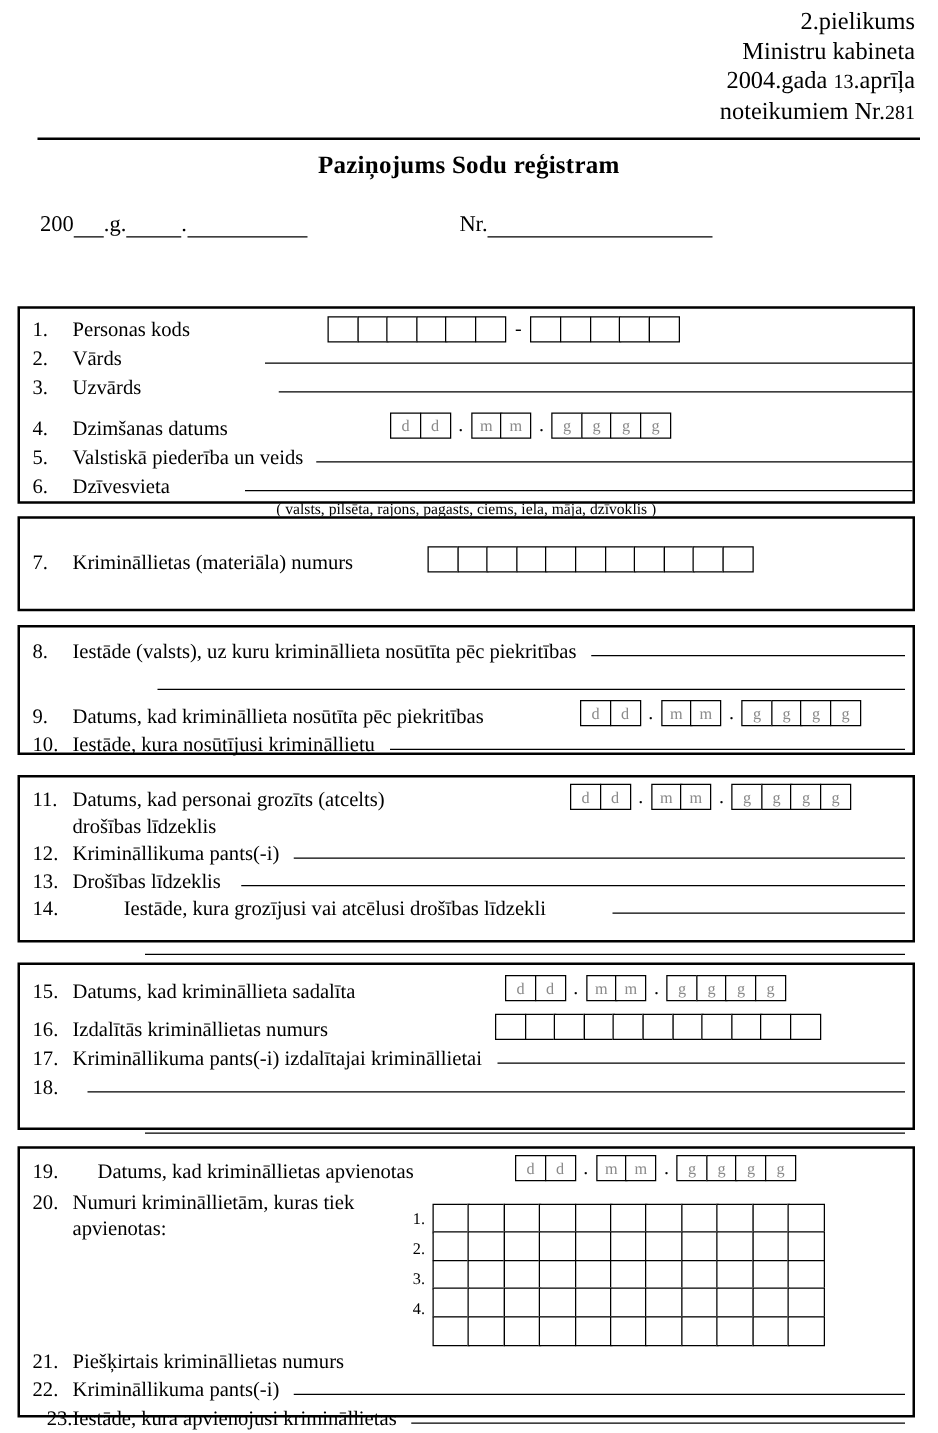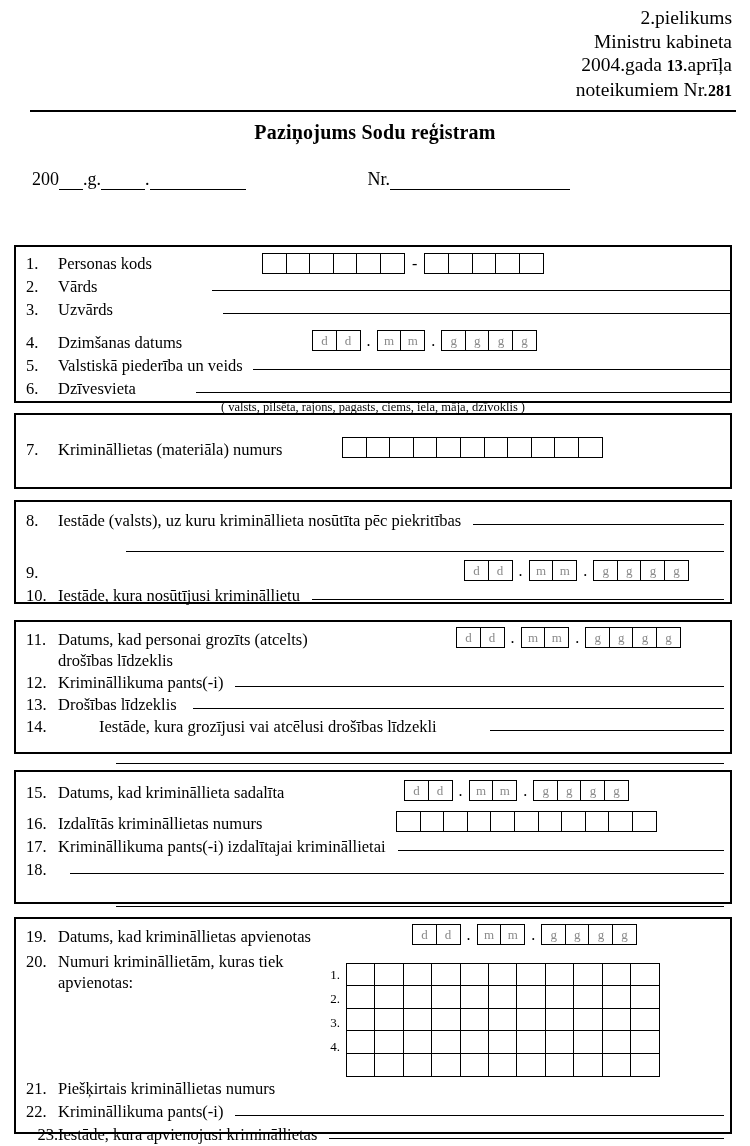--- a/index.html
+++ b/index.html
@@ -20,21 +20,21 @@
   .page { width: 750px; height: 1146px; position: relative; }
 
   
   .doc-header {
     text-align: right;
     padding: 6px 18px 0 0;
     font-size: 19.5px;
     line-height: 23.5px;
   }
   .doc-header div { white-space: nowrap; }
-  .small-num { font-size: 16px; font-weight: bold; }
+  .small-num { font-size: 16px; }
 
   
   .top-rule {
     margin: 8px 14px 0 30px;
     border-top: 2px solid #000;
   }
   .rule-caption {
     text-align: center;
     font-size: 14px;
     margin-top: 1px;
@@ -289,20 +289,21 @@
   <div class="sec" style="top:500px; height:104px;">
     <div class="row" style="margin-top:8px;">
       <div class="num">8.</div>
       <div class="lbl">Iestāde (valsts), uz kuru krimināllieta nosūtīta pēc piekritības</div>
       <div class="fill-line" style="margin-left:12px; margin-right:6px;"></div>
     </div>
     <div class="line-only" style="margin:6px 6px 0 110px;"></div>
 
     <div class="row" style="margin-top:10px;">
       <div class="num">9.</div>
+      <div class="lbl">Datums, kad krimināllieta  nosūtīta pēc piekritības</div>
       <div class="abs" style="left:448px; top:-2px;">
         <div class="datefield">
           <div class="dgroup">
             <div class="dcell">d</div>
             <div class="dcell">d</div>
           </div>
           <div class="dot">.</div>
           <div class="dgroup">
             <div class="dcell">m</div>
             <div class="dcell">m</div>
@@ -424,21 +425,21 @@
     </div>
 
     <div class="row" style="margin-top:2px;">
       <div class="num">18.</div>
       <div class="fill-line" style="margin-left:12px; margin-right:6px;"></div>
     </div>
     <div class="line-only" style="margin:12px 6px 0 100px;"></div>
   </div>
 
   <div class="sec" style="top:917px; height:217px;">
-    <div class="row" style="margin-top:7px;">
+    <div class="row" style="margin-top:7px;gap:20px;">
       <div class="num">19.</div>
       <div class="lbl">Datums, kad krimināllietas apvienotas</div>
       <div class="abs" style="left:396px; top:-2px;">
         <div class="datefield">
           <div class="dgroup">
             <div class="dcell">d</div>
             <div class="dcell">d</div>
           </div>
           <div class="dot">.</div>
           <div class="dgroup">

